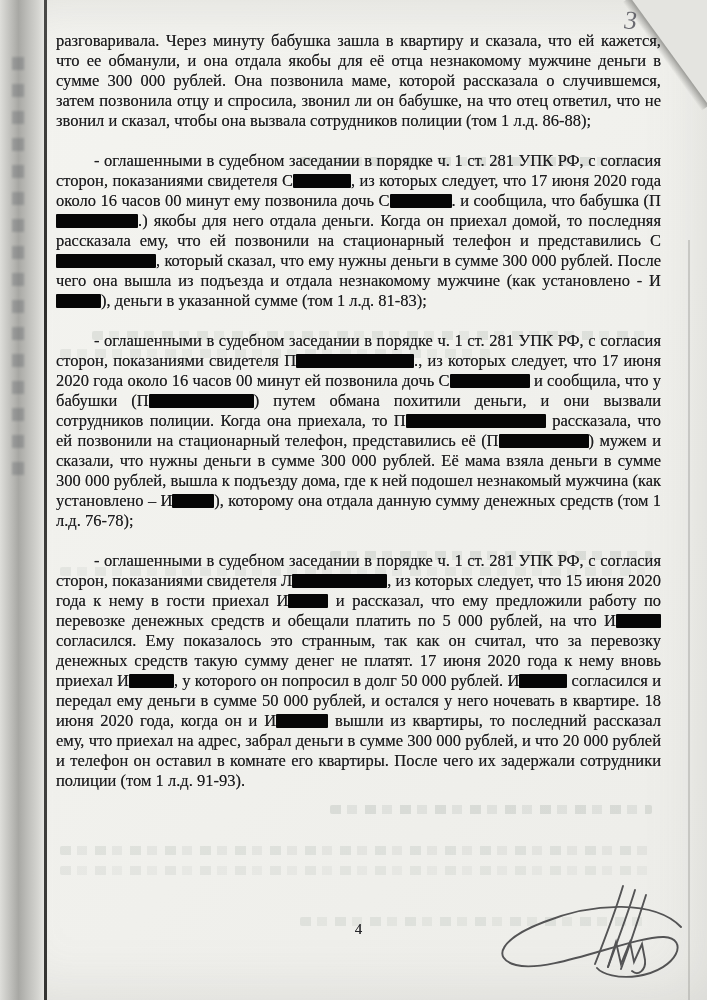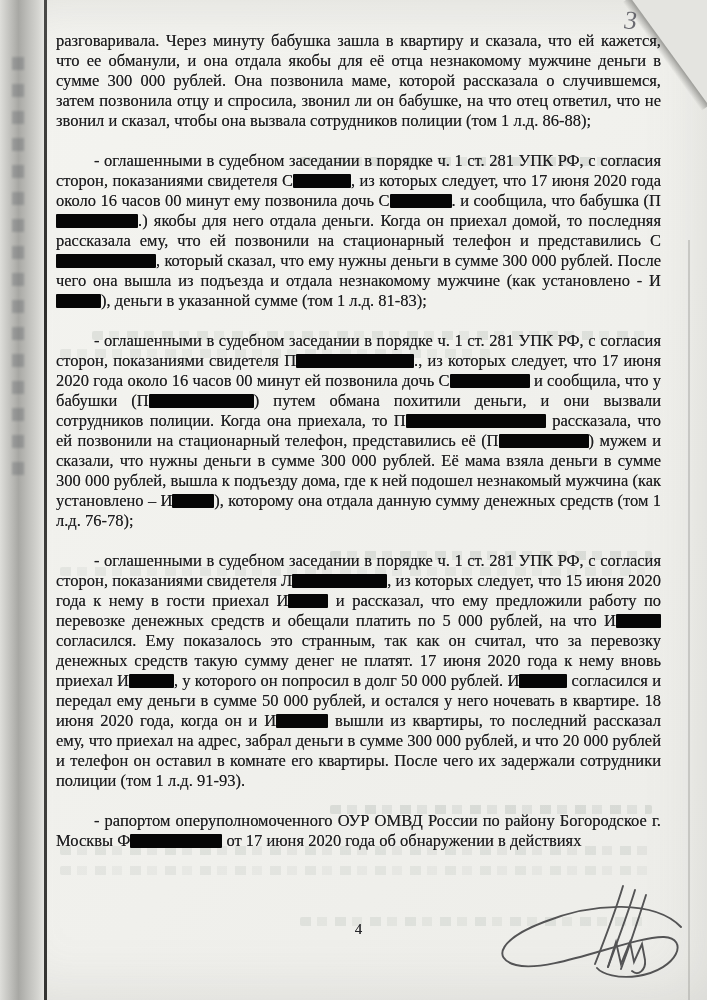--- a/index.html
+++ b/index.html
@@ -109,21 +109,20 @@
   <div class="bleed" style="left:60px;top:846px;width:595px;opacity:.8;"></div>
   <div class="bleed" style="left:60px;top:866px;width:595px;opacity:.6;"></div>
   <div class="bleed" style="left:300px;top:917px;width:350px;opacity:.75;"></div>
 
   <div class="content">
 
   <p class="para">разговаривала. Через минуту бабушка зашла в квартиру и сказала, что ей кажется, что ее обманули, и она отдала якобы для её отца незнакомому мужчине деньги в сумме 300 000 рублей. Она позвонила маме, которой рассказала о случившемся, затем позвонила отцу и спросила, звонил ли он бабушке, на что отец ответил, что не звонил и сказал, чтобы она вызвала сотрудников полиции (том 1 л.д. 86-88);</p>
       <p class="para indent">- оглашенными в судебном заседании в порядке ч. 1 ст. 281 УПК РФ, с согласия сторон, показаниями свидетеля С<span class="redact" style="width: 58px;"></span>, из которых следует, что 17 июня 2020 года около 16 часов 00 минут ему позвонила дочь С<span class="redact" style="width: 62px;"></span>. и сообщила, что бабушка (П<span class="redact" style="width: 82px;"></span>.) якобы для него отдала деньги. Когда он приехал домой, то последняя рассказала ему, что ей позвонили на стационарный телефон и представились С<span class="redact" style="width: 100px;"></span>, который сказал, что ему нужны деньги в сумме 300 000 рублей. После чего она вышла из подъезда и отдала незнакомому мужчине (как установлено - И<span class="redact" style="width: 45px;"></span>), деньги в указанной сумме (том 1 л.д. 81-83);</p>
       <p class="para indent">- оглашенными в судебном заседании в порядке ч. 1 ст. 281 УПК РФ, с согласия сторон, показаниями свидетеля П<span class="redact" style="width: 118px;"></span>., из которых следует, что 17 июня 2020 года около 16 часов 00 минут ей позвонила дочь С<span class="redact" style="width: 80px;"></span> и сообщила, что у бабушки (П<span class="redact" style="width: 105px;"></span>) путем обмана похитили деньги, и они вызвали сотрудников полиции. Когда она приехала, то П<span class="redact" style="width: 140px;"></span> рассказала, что ей позвонили на стационарный телефон, представились её (П<span class="redact" style="width: 90px;"></span>) мужем и сказали, что нужны деньги в сумме 300 000 рублей. Её мама взяла деньги в сумме 300 000 рублей, вышла к подъезду дома, где к ней подошел незнакомый мужчина (как установлено – И<span class="redact" style="width: 42px;"></span>), которому она отдала данную сумму денежных средств (том 1 л.д. 76-78);</p>
       <p class="para indent">- оглашенными в судебном заседании в порядке ч. 1 ст. 281 УПК РФ, с согласия сторон, показаниями свидетеля Л<span class="redact" style="width: 95px;"></span>, из которых следует, что 15 июня 2020 года к нему в гости приехал И<span class="redact" style="width: 40px;"></span> и рассказал, что ему предложили работу по перевозке денежных средств и обещали платить по 5 000 рублей, на что И<span class="redact" style="width: 45px;"></span> согласился. Ему показалось это странным, так как он считал, что за перевозку денежных средств такую сумму денег не платят. 17 июня 2020 года к нему вновь приехал И<span class="redact" style="width: 45px;"></span>, у которого он попросил в долг 50 000 рублей. И<span class="redact" style="width: 48px;"></span> согласился и передал ему деньги в сумме 50 000 рублей, и остался у него ночевать в квартире. 18 июня 2020 года, когда он и И<span class="redact" style="width: 52px;"></span> вышли из квартиры, то последний рассказал ему, что приехал на адрес, забрал деньги в сумме 300 000 рублей, и что 20 000 рублей и телефон он оставил в комнате его квартиры. После чего их задержали сотрудники полиции (том 1 л.д. 91-93).</p>
-      <p class="para indent">- рапортом оперуполномоченного ОУР ОМВД России по району Богородское г. Москвы Ф<span class="redact" style="width: 92px;"></span> от 17 июня 2020 года об обнаружении в действиях</p>
     </div>
 
   <div class="footer-number">4</div>
 
   <svg class="signature" width="220" height="114" viewBox="0 0 220 114" fill="none">
     <g stroke="#3f3f41" stroke-width="1.9" stroke-linecap="round" opacity="0.88">
       <path d="M141,6 C135,26 124,56 113,84"></path>
       <path d="M153,10 C147,30 136,60 126,87"></path>
       <path d="M164,15 C158,34 149,62 139,89"></path>
       <path d="M126,87 L134,62 L139,84 L148,62 L152,82 L160,64 L163,80 C164,89 157,97 150,91"></path>

